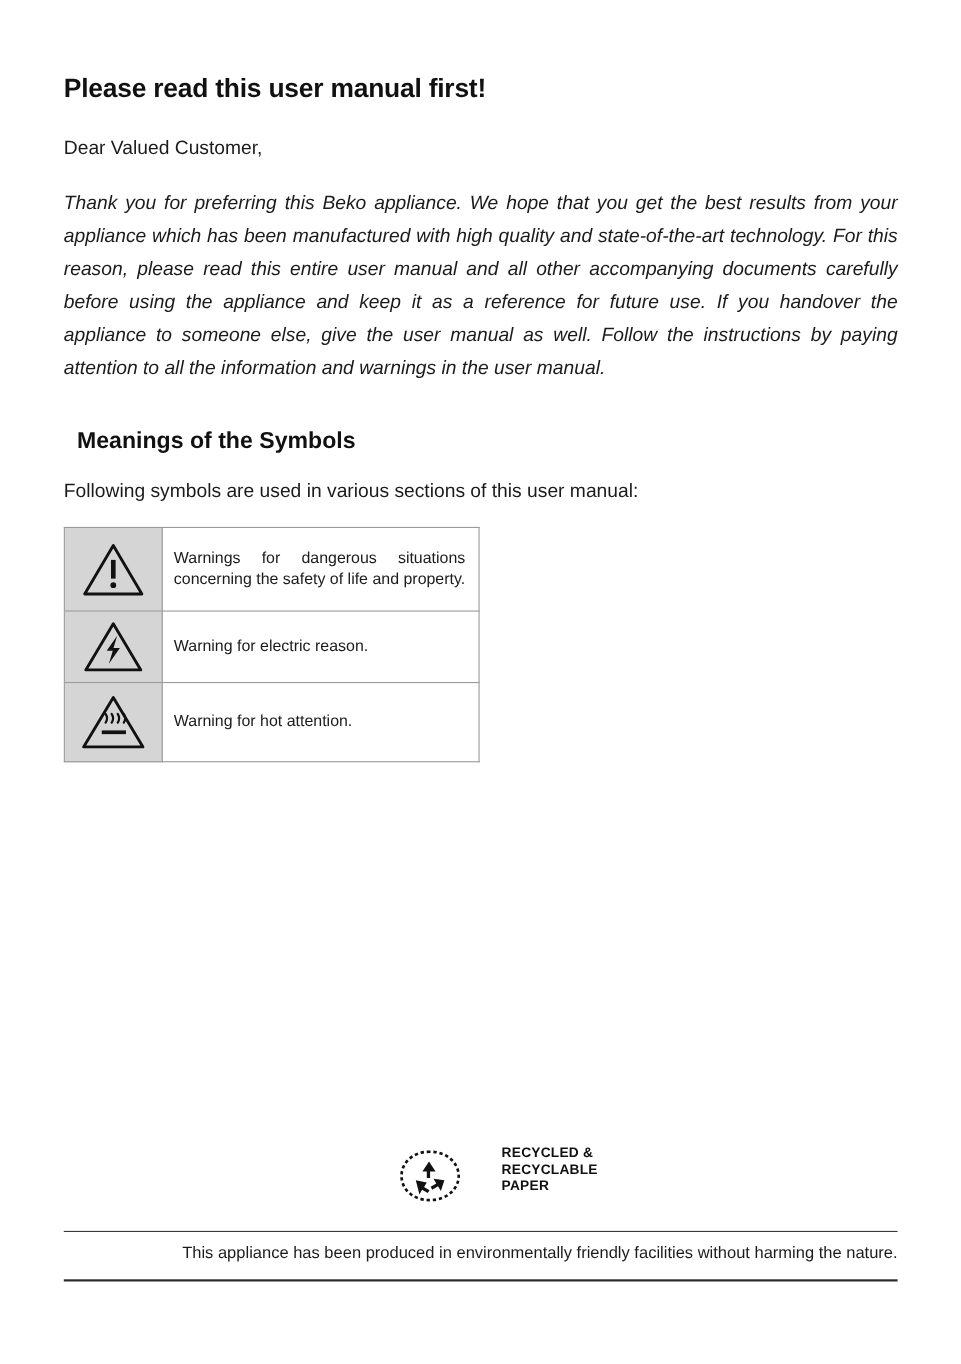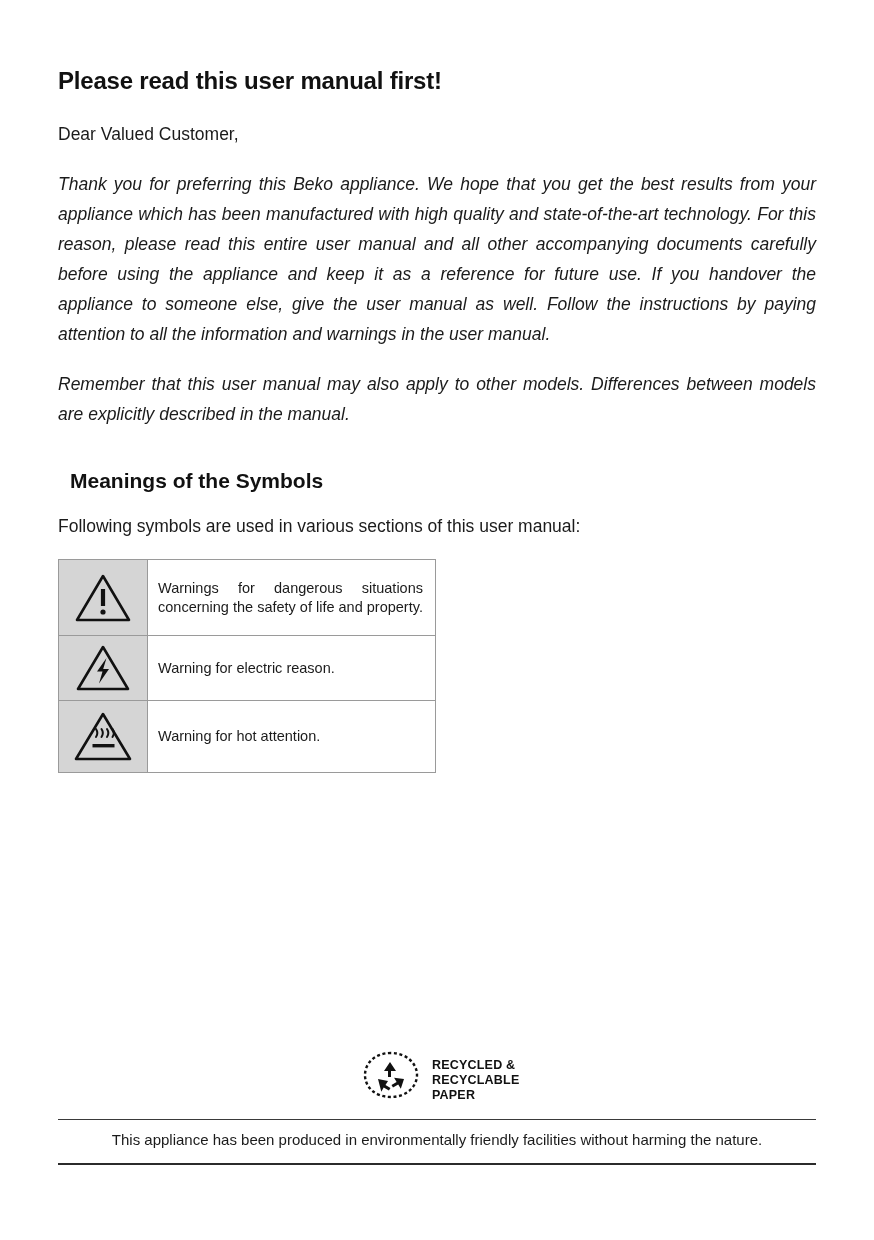--- a/index.html
+++ b/index.html
@@ -91,21 +91,22 @@
   svg { display: block; margin: 0 auto; }
 
   
   .recycle-block {
     position: absolute;
     left: 302px;
     top: 1026px;
     width: 220px;
     height: 62px;
     display: flex;
-    align-items: flex-end;
+    align-items: flex-start;
+    gap: 24px;
   }
   .recycle-text {
     margin-left: 10px;
     font-size: 12.5px;
     font-weight: bold;
     line-height: 15px;
     letter-spacing: 0.2px;
     color: #111111;
   }
 
@@ -114,21 +115,21 @@
     left: 0;
     top: 1104px;
     width: 758px;
     border-top: 1px solid #3a3a3a;
   }
   .footer-text {
     position: absolute;
     left: 0;
     top: 1112px;
     width: 758px;
-    text-align: center;
+    text-align: right;
     font-size: 15px;
     line-height: 26px;
     color: #1b1b1b;
   }
   .footer-rule-bottom {
     position: absolute;
     left: 0;
     top: 1148px;
     width: 758px;
     border-top: 2px solid #2b2b2b;
@@ -138,21 +139,20 @@
 <body>
 
 <div class="page">
 
   <h1 class="title">Please read this user manual first!</h1>
 
   <p class="para greeting">Dear Valued Customer,</p>
 
   <p class="para justified">Thank you for preferring this Beko appliance. We hope that you get the best results from your appliance which has been manufactured with high quality and state-of-the-art technology. For this reason, please read this entire user manual and all other accompanying documents carefully before using the appliance and keep it as a reference for future use. If you handover the appliance to someone else, give the user manual as well. Follow the instructions by paying attention to all the information and warnings in the user manual.</p>
 
-  <p class="para justified">Remember that this user manual may also apply to other models. Differences between models are explicitly described in the manual.</p>
 
   <h2 class="subtitle">Meanings of the Symbols</h2>
 
   <p class="para following">Following symbols are used in various sections of this user manual:</p>
 
   <table class="symbols">
     <tbody>
 
       <tr class="row-h2">
         <td class="icon-cell">

